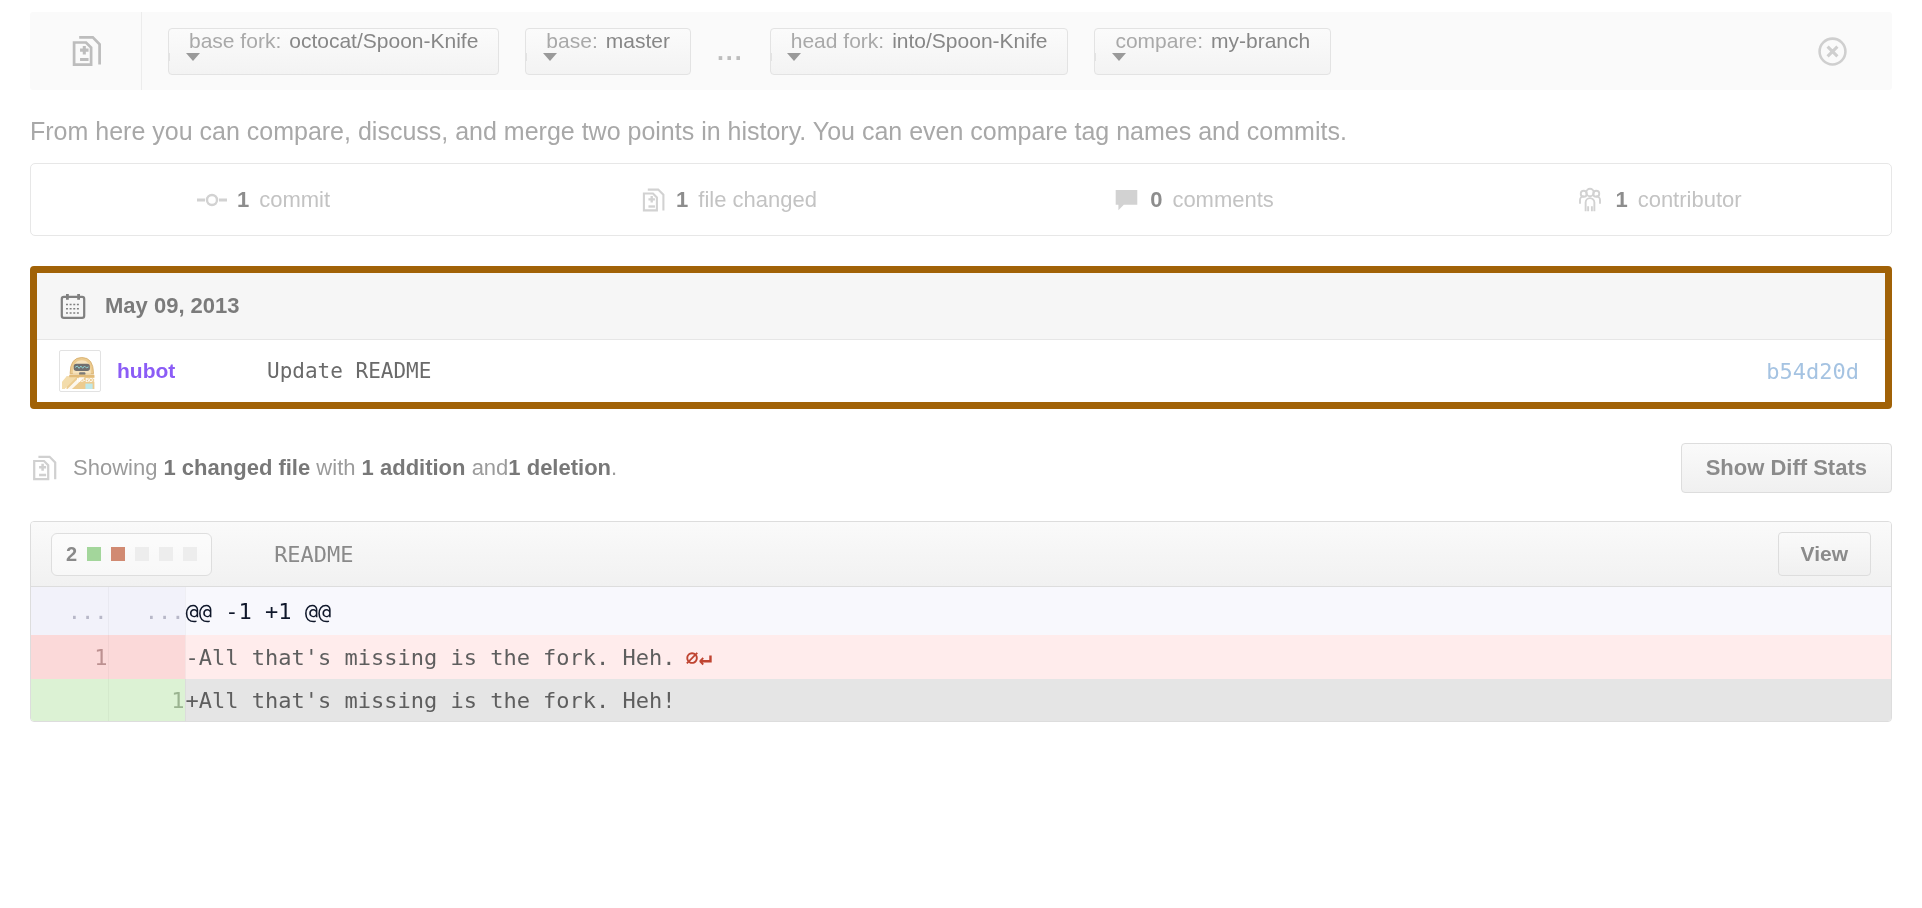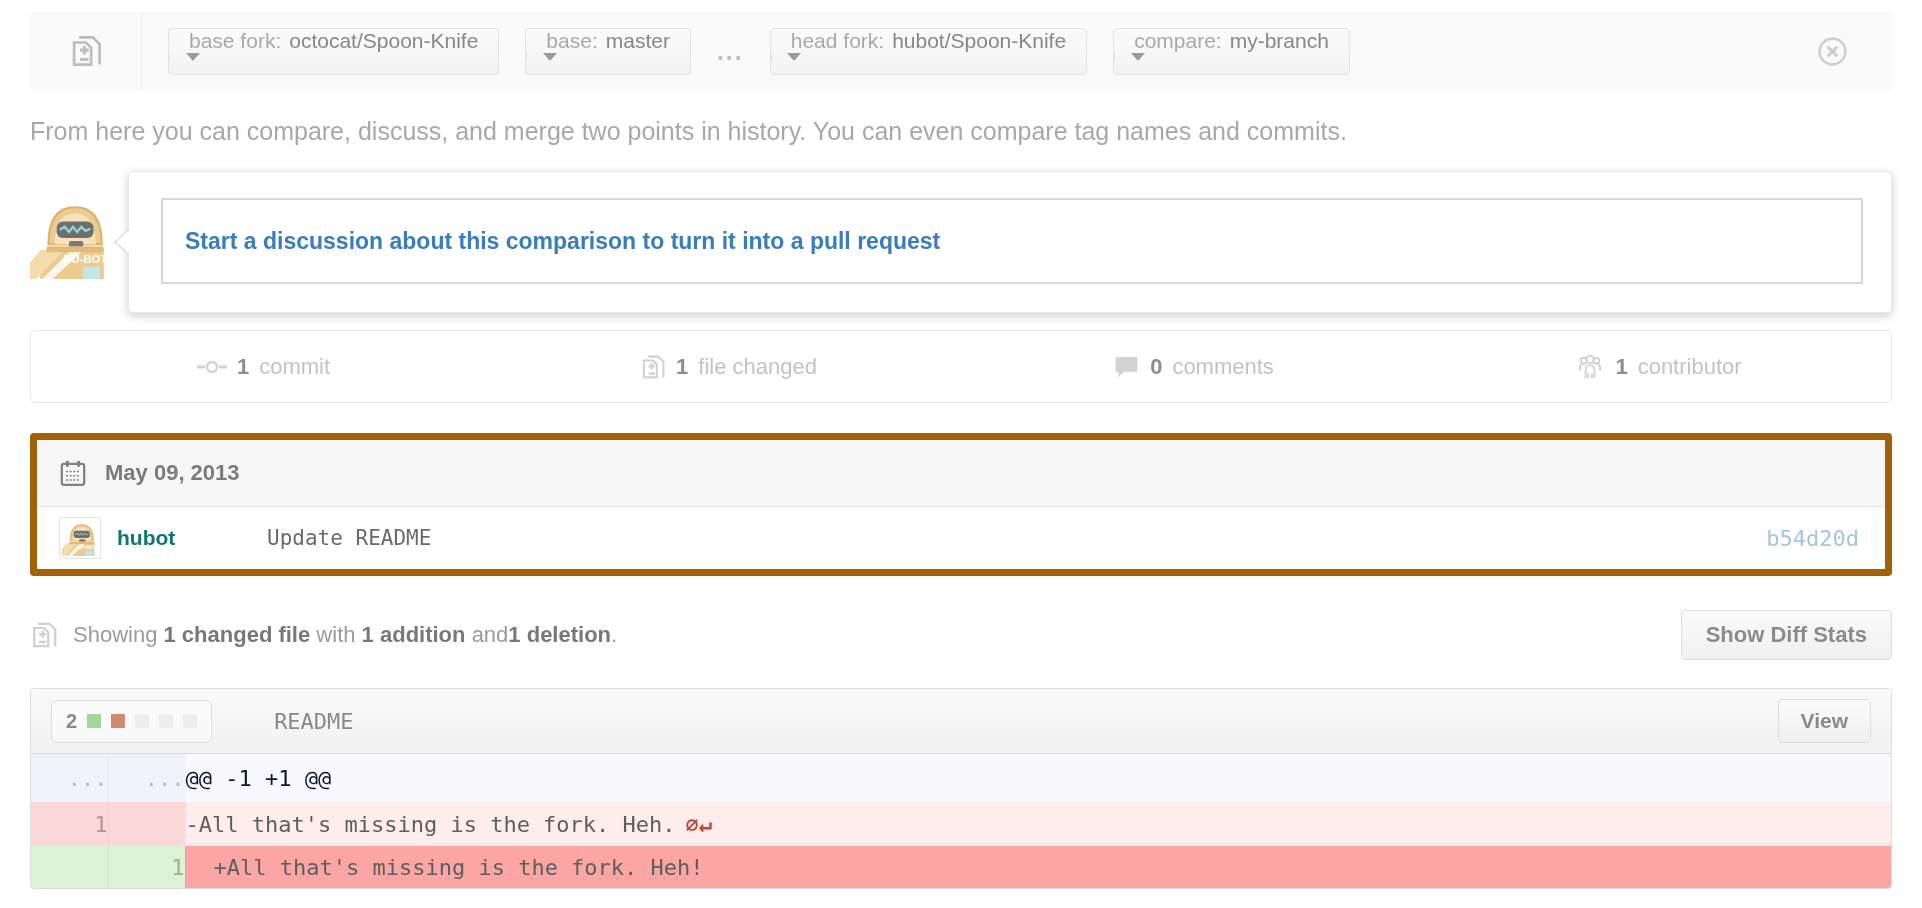--- a/index.html
+++ b/index.html
@@ -69,21 +69,21 @@
 
   
   .commit-group { margin-top: 30px; border: 7px solid #a16207; border-radius: 4px; overflow: hidden; }
   .commit-date-head {
     height: 67px; background: #f6f6f6; border-bottom: 1px solid #e6e6e6;
     display: flex; align-items: center; padding-left: 22px; gap: 18px;
   }
   .commit-date-head .date { font-size: 22px; font-weight: bold; color: #7b7b7b; }
   .commit-row { height: 62px; background: #fff; display: flex; align-items: center; padding: 0 26px 0 22px; }
   .commit-row .mini-avatar { width: 42px; height: 42px; border: 1px solid #e2e2e2; background: #fff; padding: 2px; border-radius: 2px; }
-  .commit-row .author { font-size: 21px; font-weight: bold; color: #0f766e; margin-left: 16px; width: 150px; }
+  .commit-row .author { font-size: 21px; font-weight: bold; color: #8b5cf6; margin-left: 16px; width: 150px; }
   .commit-row .msg { font-family: "DejaVu Sans Mono", monospace; font-size: 21px; color: #6a6a6a; }
   .commit-row .sha { margin-left: auto; font-family: "DejaVu Sans Mono", monospace; font-size: 22px; color: #a5c3e2; text-decoration: none; cursor: pointer; }
 
   
   .showing-line { margin-top: 34px; display: flex; align-items: center; justify-content: space-between; }
   .showing-line svg { color: #d0d0d0; }
   .showing-text { margin-left: 15px; font-size: 22px; color: #9b9b9b; }
   .showing-text b { color: #787878; }
   .btn-gray {
     border: 1px solid #ddd; border-radius: 4px; background: linear-gradient(#fafafa, #f0f0f0);
@@ -113,21 +113,21 @@
   .gutter { width: 77px; text-align: right; padding-right: 20px; border-right: 1px solid rgba(0,0,0,0.035); cursor: pointer; }
   .code-cell { padding-left: 18px; white-space: pre; }
   tr.hunk td { height: 48px; }
   tr.hunk .gutter { background: #f2f2fa; color: #b8b8c8; }
   tr.hunk .code-cell { background: #f8f8fd; color: #0f172a; }
   tr.del td { height: 44px; }
   tr.del .gutter { background: #fbd9d9; color: #bc9090; }
   tr.del .code-cell { background: #ffecec; color: #5e5e5e; }
   tr.add td { height: 42px; }
   tr.add .gutter { background: #dcf2d4; color: #9ab390; }
-  tr.add .code-cell { background: #fca5a5; color: #5e5e5e; padding-left: 28px; }
+  tr.add .code-cell { background: #e5e5e5; color: #5e5e5e; }
   .eof-marker { color: #bf4532; margin-left: 10px; font-weight: bold; }
 </style>
 </head>
 <body>
 
 <svg width="0" height="0" style="position:absolute">
   <symbol id="hubot-sym" viewBox="0 0 80 80">
     <g>
       <rect x="10" y="52" width="62" height="28" fill="#eccb8f"></rect>
       <polygon points="10,52 34,52 6,80 0,80 0,64" fill="#f3dcab"></polygon>
@@ -171,21 +171,21 @@
             <b>master</b>
           </span>
         <span class="caret-cell">
             <span class="caret"></span>
           </span>
       </div>
       <span class="dots-sep">...</span>
       <div class="select-btn">
         <span class="lbl">
             <span>head fork:</span>
-            <b>hubot/Spoon-Knife</b>
+            <b>into/Spoon-Knife</b>
           </span>
         <span class="caret-cell">
             <span class="caret"></span>
           </span>
       </div>
       <div class="select-btn">
         <span class="lbl">
             <span>compare:</span>
             <b>my-branch</b>
           </span>
@@ -197,32 +197,20 @@
     <div class="bar-close">
       <svg width="31" height="31" viewBox="0 0 24 24">
         <circle cx="12" cy="12" r="10" fill="none" stroke="#cfcfcf" stroke-width="2"></circle>
         <path d="M8.2 8.2 L15.8 15.8 M15.8 8.2 L8.2 15.8" stroke="#cfcfcf" stroke-width="2.4"></path>
       </svg>
     </div>
   </div>
 
   <p class="intro">From here you can compare, discuss, and merge two points in history. You can even compare tag names and commits.</p>
 
-  <div class="discussion">
-    <svg class="hubot-avatar">
-        <use href="#hubot-sym"></use>
-      </svg>
-    <div class="bubble">
-      <span class="arrow-outer"></span>
-      <span class="arrow-inner"></span>
-      <div class="cta-box">
-        <a class="cta-link">Start a discussion about this comparison to turn it into a pull request</a>
-      </div>
-    </div>
-  </div>
 
   <div class="summary-bar">
     <div class="stat">
       <svg width="30" height="22" viewBox="0 0 30 20">
         <circle cx="15" cy="10" r="5" fill="none" stroke="currentColor" stroke-width="2.4"></circle>
         <path d="M0 10 h8 M22 10 h8" stroke="currentColor" stroke-width="2.8"></path>
       </svg>
       <span class="num">1</span>
       <span class="lab">commit</span>
     </div>

